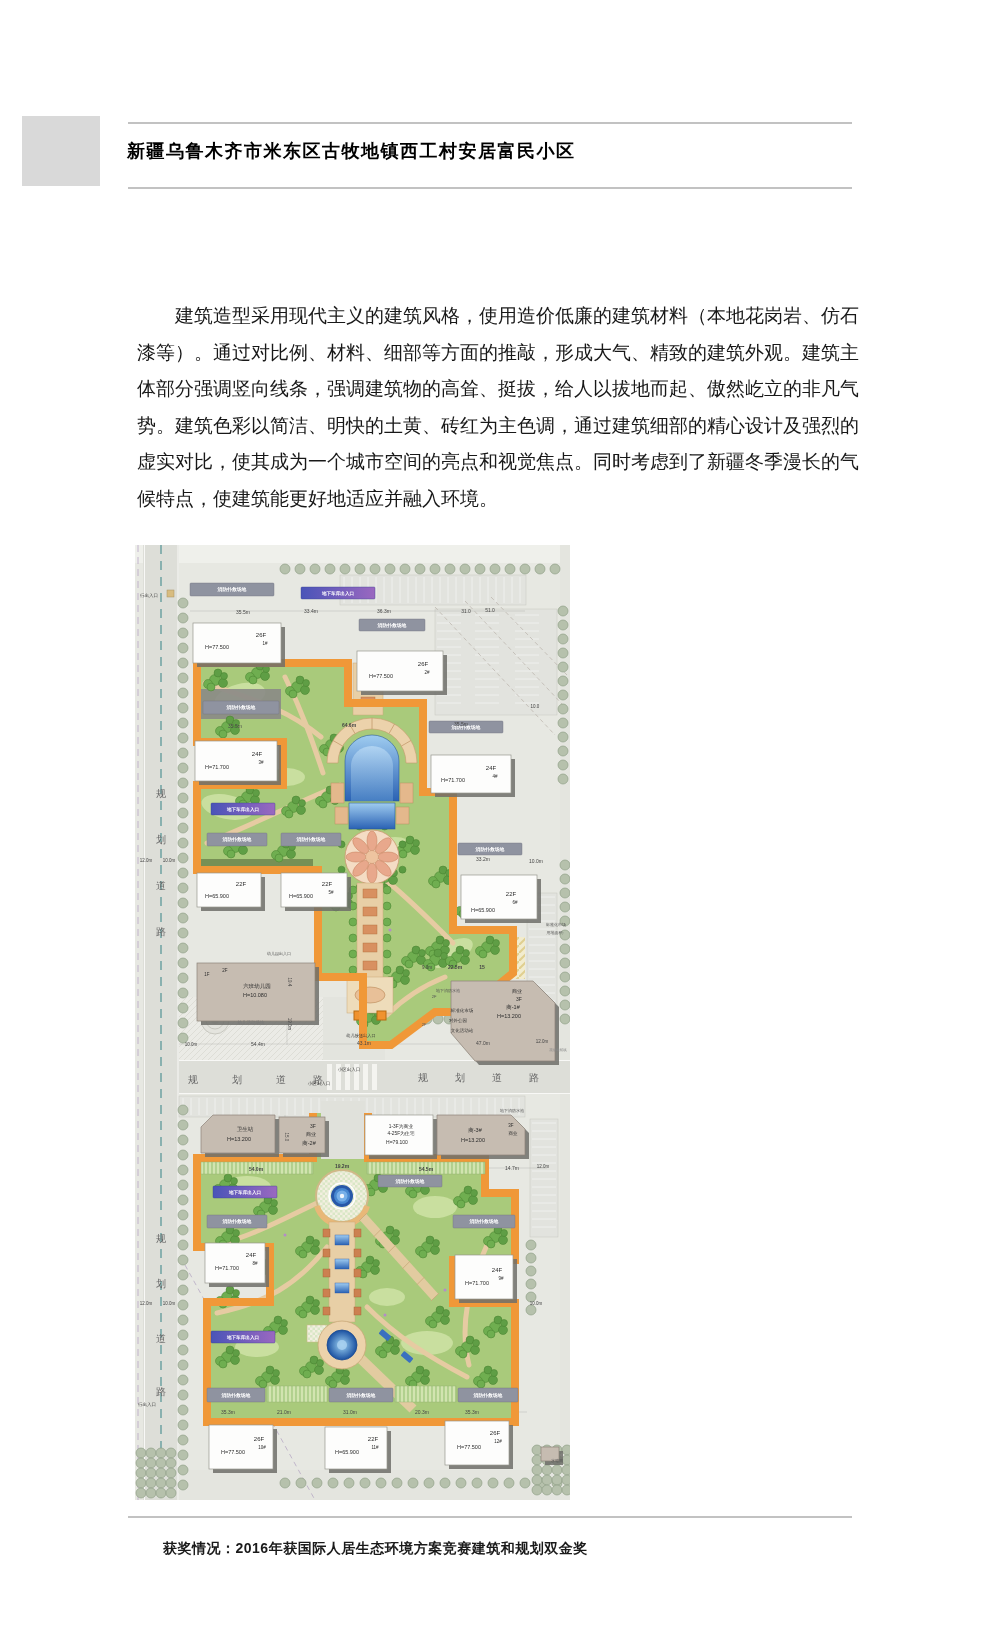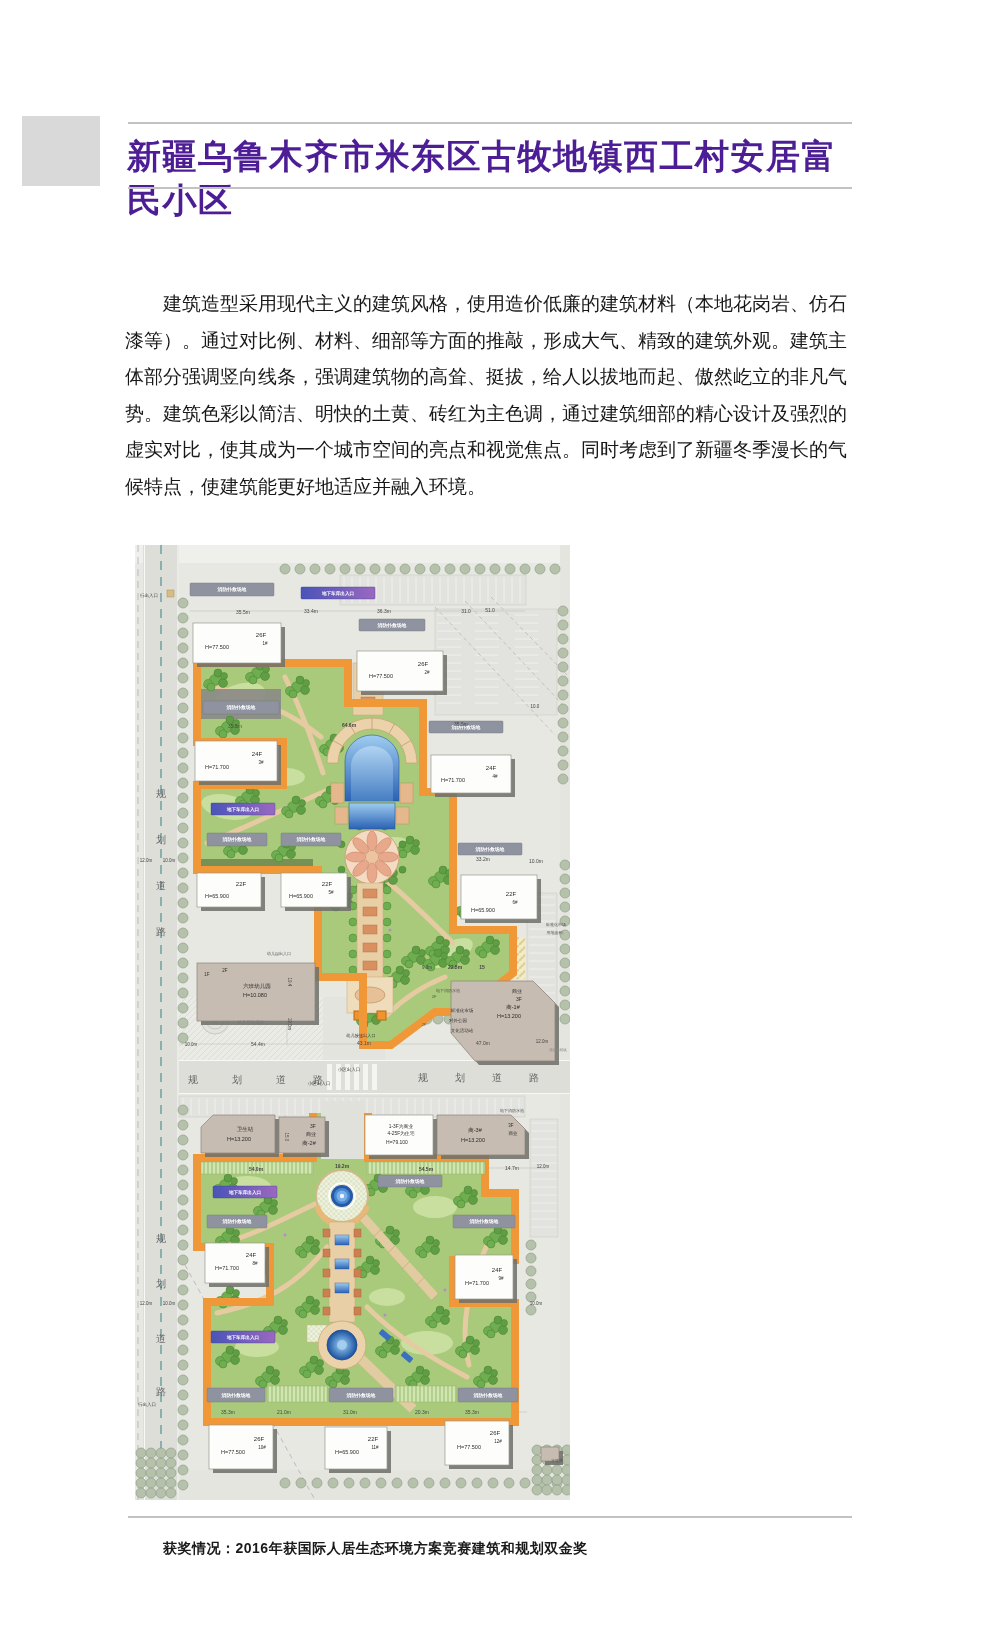--- a/index.html
+++ b/index.html
@@ -4,23 +4,23 @@
 <style>
   html,body{margin:0;padding:0;}
   body{width:1000px;height:1630px;position:relative;background:#ffffff;
        font-family:"Liberation Sans",sans-serif;overflow:hidden;}
   .page{position:absolute;inset:0;background:#fff;}
   .gray-block{position:absolute;left:22px;top:116px;width:78px;height:70px;background:#d9d9d9;}
   .rule{position:absolute;left:128px;width:724px;height:2px;background:#c2c2c2;}
   #rule-top{top:122px;}
   #rule-bottom{top:187px;}
   #rule-caption{top:1516px;}
-  .doc-title{position:absolute;left:127px;top:134px;width:740px;margin:0;
-             font-size:34px;font-weight:bold;letter-spacing:1.5px;color:#4c1d95;line-height:1.3;}
-  .doc-para{position:absolute;left:125px;top:286px;width:722px;margin:0;
+  .doc-title{position:absolute;left:127px;top:140px;width:740px;margin:0;
+             font-size:18px;font-weight:bold;letter-spacing:1.5px;color:#000000;line-height:1.3;}
+  .doc-para{position:absolute;left:125px;top:286px;width:722px;margin:12px;
             font-size:19px;line-height:36.6px;color:#181818;text-align:justify;text-indent:2em;}
   .doc-caption{position:absolute;left:147px;top:1524px;margin:16px;
                font-size:14px;font-weight:bold;color:#1a1a1a;letter-spacing:0.5px;}
   figure.plan{position:absolute;left:135px;top:545px;width:435px;height:955px;margin:0;overflow:hidden;}
   svg{display:block;}
   svg text{font-family:"Liberation Sans",sans-serif;}
 </style>
 </head>
 <body>
 

